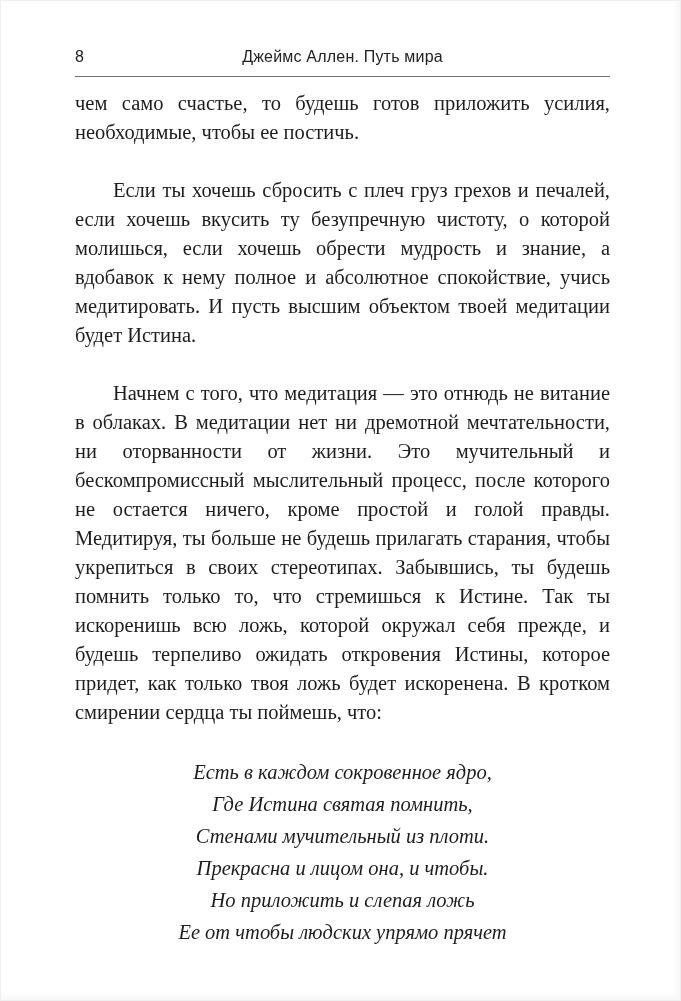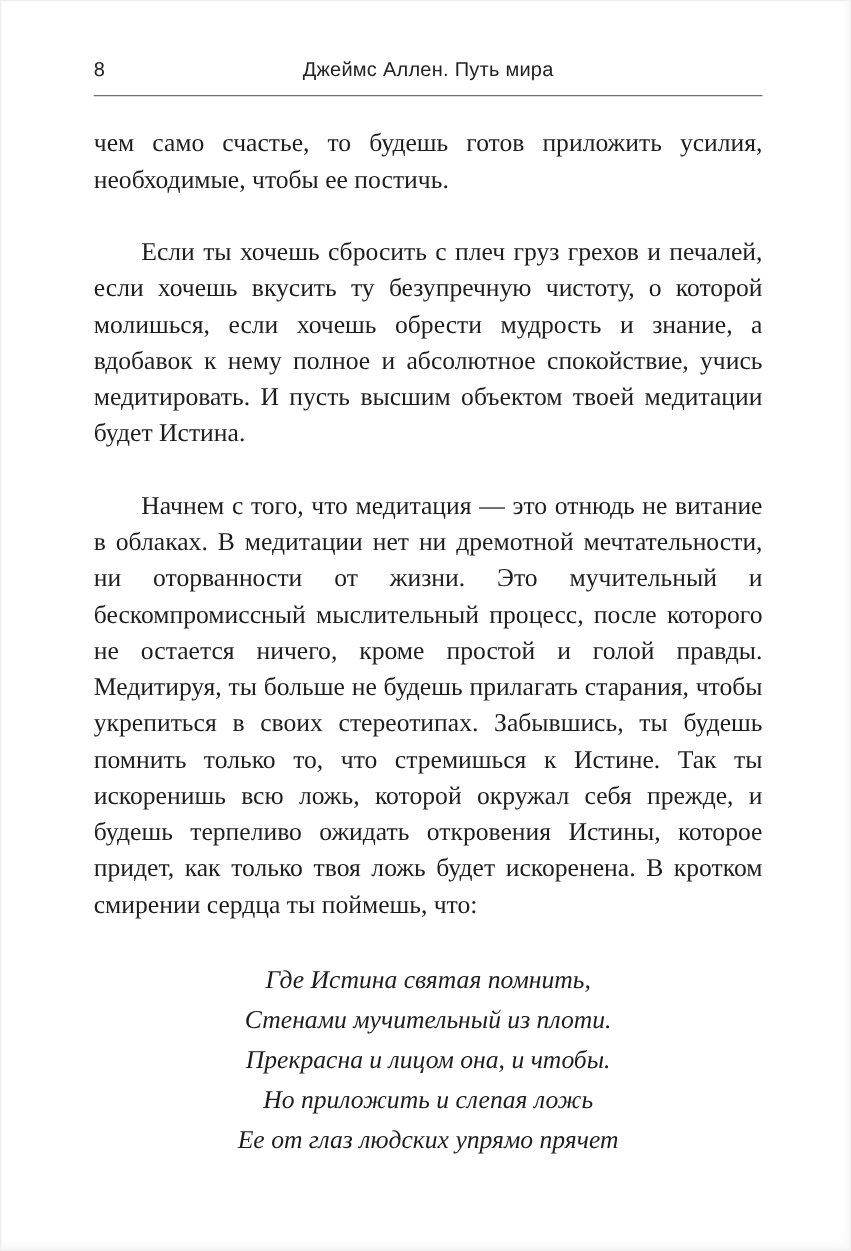--- a/index.html
+++ b/index.html
@@ -38,21 +38,21 @@
     padding-top: 2px;
     letter-spacing: 0.2px;
   }
   .head-rule {
     border: none;
     border-top: 1px solid #6f6f6f;
     margin: 4px 0 0 0;
   }
   
   .body-text {
-    margin-top: 24px;
+    margin-top: 12px;
     font-size: 20.5px;
     line-height: 29px;
     text-align: justify;
     hyphens: auto;
     -webkit-hyphens: auto;
   }
   .para {
     margin: 0 0 29px 0;
     text-indent: 38px;
   }
@@ -85,22 +85,23 @@
 
   <main class="body-text">
 
     <p class="para no-indent">чем само счастье, то будешь готов приложить усилия, необходимые, чтобы ее постичь.</p>
 
     <p class="para">Если ты хочешь сбросить с плеч груз грехов и печалей, если хочешь вкусить ту безупречную чистоту, о которой молишься, если хочешь обрести мудрость и знание, а вдобавок к нему полное и абсолютное спокойствие, учись медитировать. И пусть высшим объектом твоей медитации будет Истина.</p>
 
     <p class="para">Начнем с того, что медитация — это отнюдь не витание в облаках. В медитации нет ни дремотной мечтательности, ни оторванности от жизни. Это мучительный и бескомпромиссный мыслительный процесс, после которого не остается ничего, кроме простой и голой правды. Медитируя, ты больше не будешь прилагать старания, чтобы укрепиться в своих стереотипах. Забывшись, ты будешь помнить только то, что стремишься к Истине. Так ты искоренишь всю ложь, которой окружал себя прежде, и будешь терпеливо ожидать откровения Истины, которое придет, как только твоя ложь будет искоренена. В кротком смирении сердца ты поймешь, что:</p>
 
     <div class="poem">
+      <div class="poem-line">Есть в каждом сокровенное ядро,</div>
       <div class="poem-line">Где Истина святая помнить,</div>
       <div class="poem-line">Стенами мучительный из плоти.</div>
       <div class="poem-line">Прекрасна и лицом она, и чтобы.</div>
       <div class="poem-line">Но приложить и слепая ложь</div>
-      <div class="poem-line">Ее от глаз людских упрямо прячет</div>
+      <div class="poem-line">Ее от чтобы людских упрямо прячет</div>
     </div>
 
   </main>
 
 </div>
 
 </body></html>

